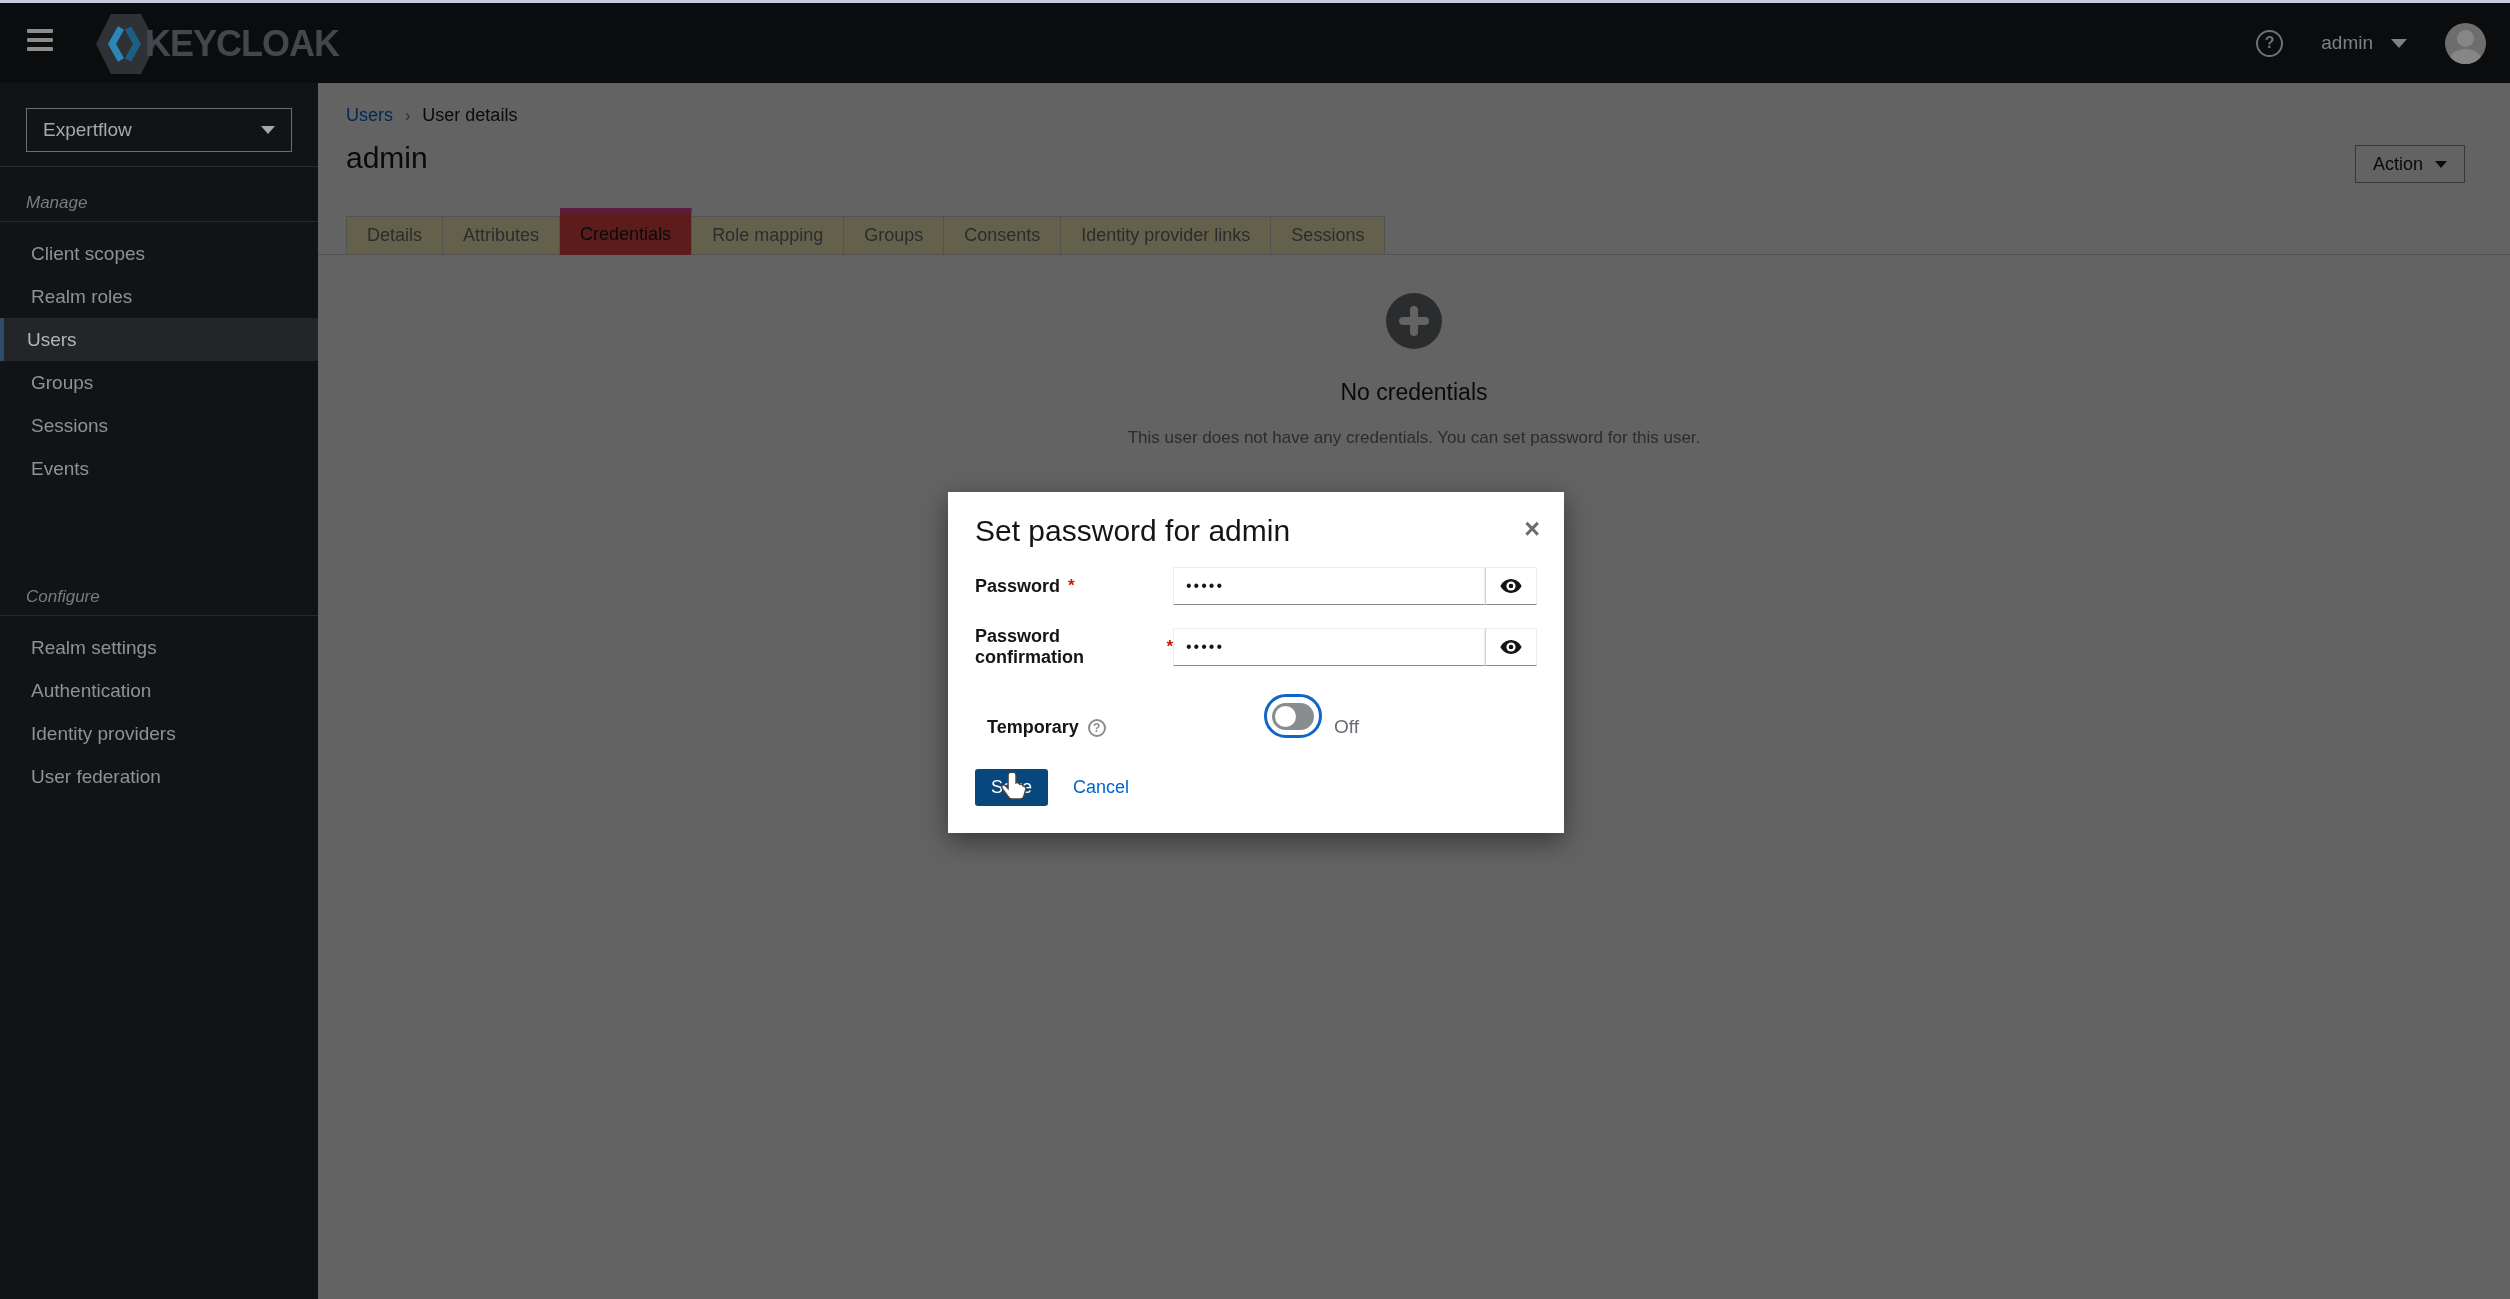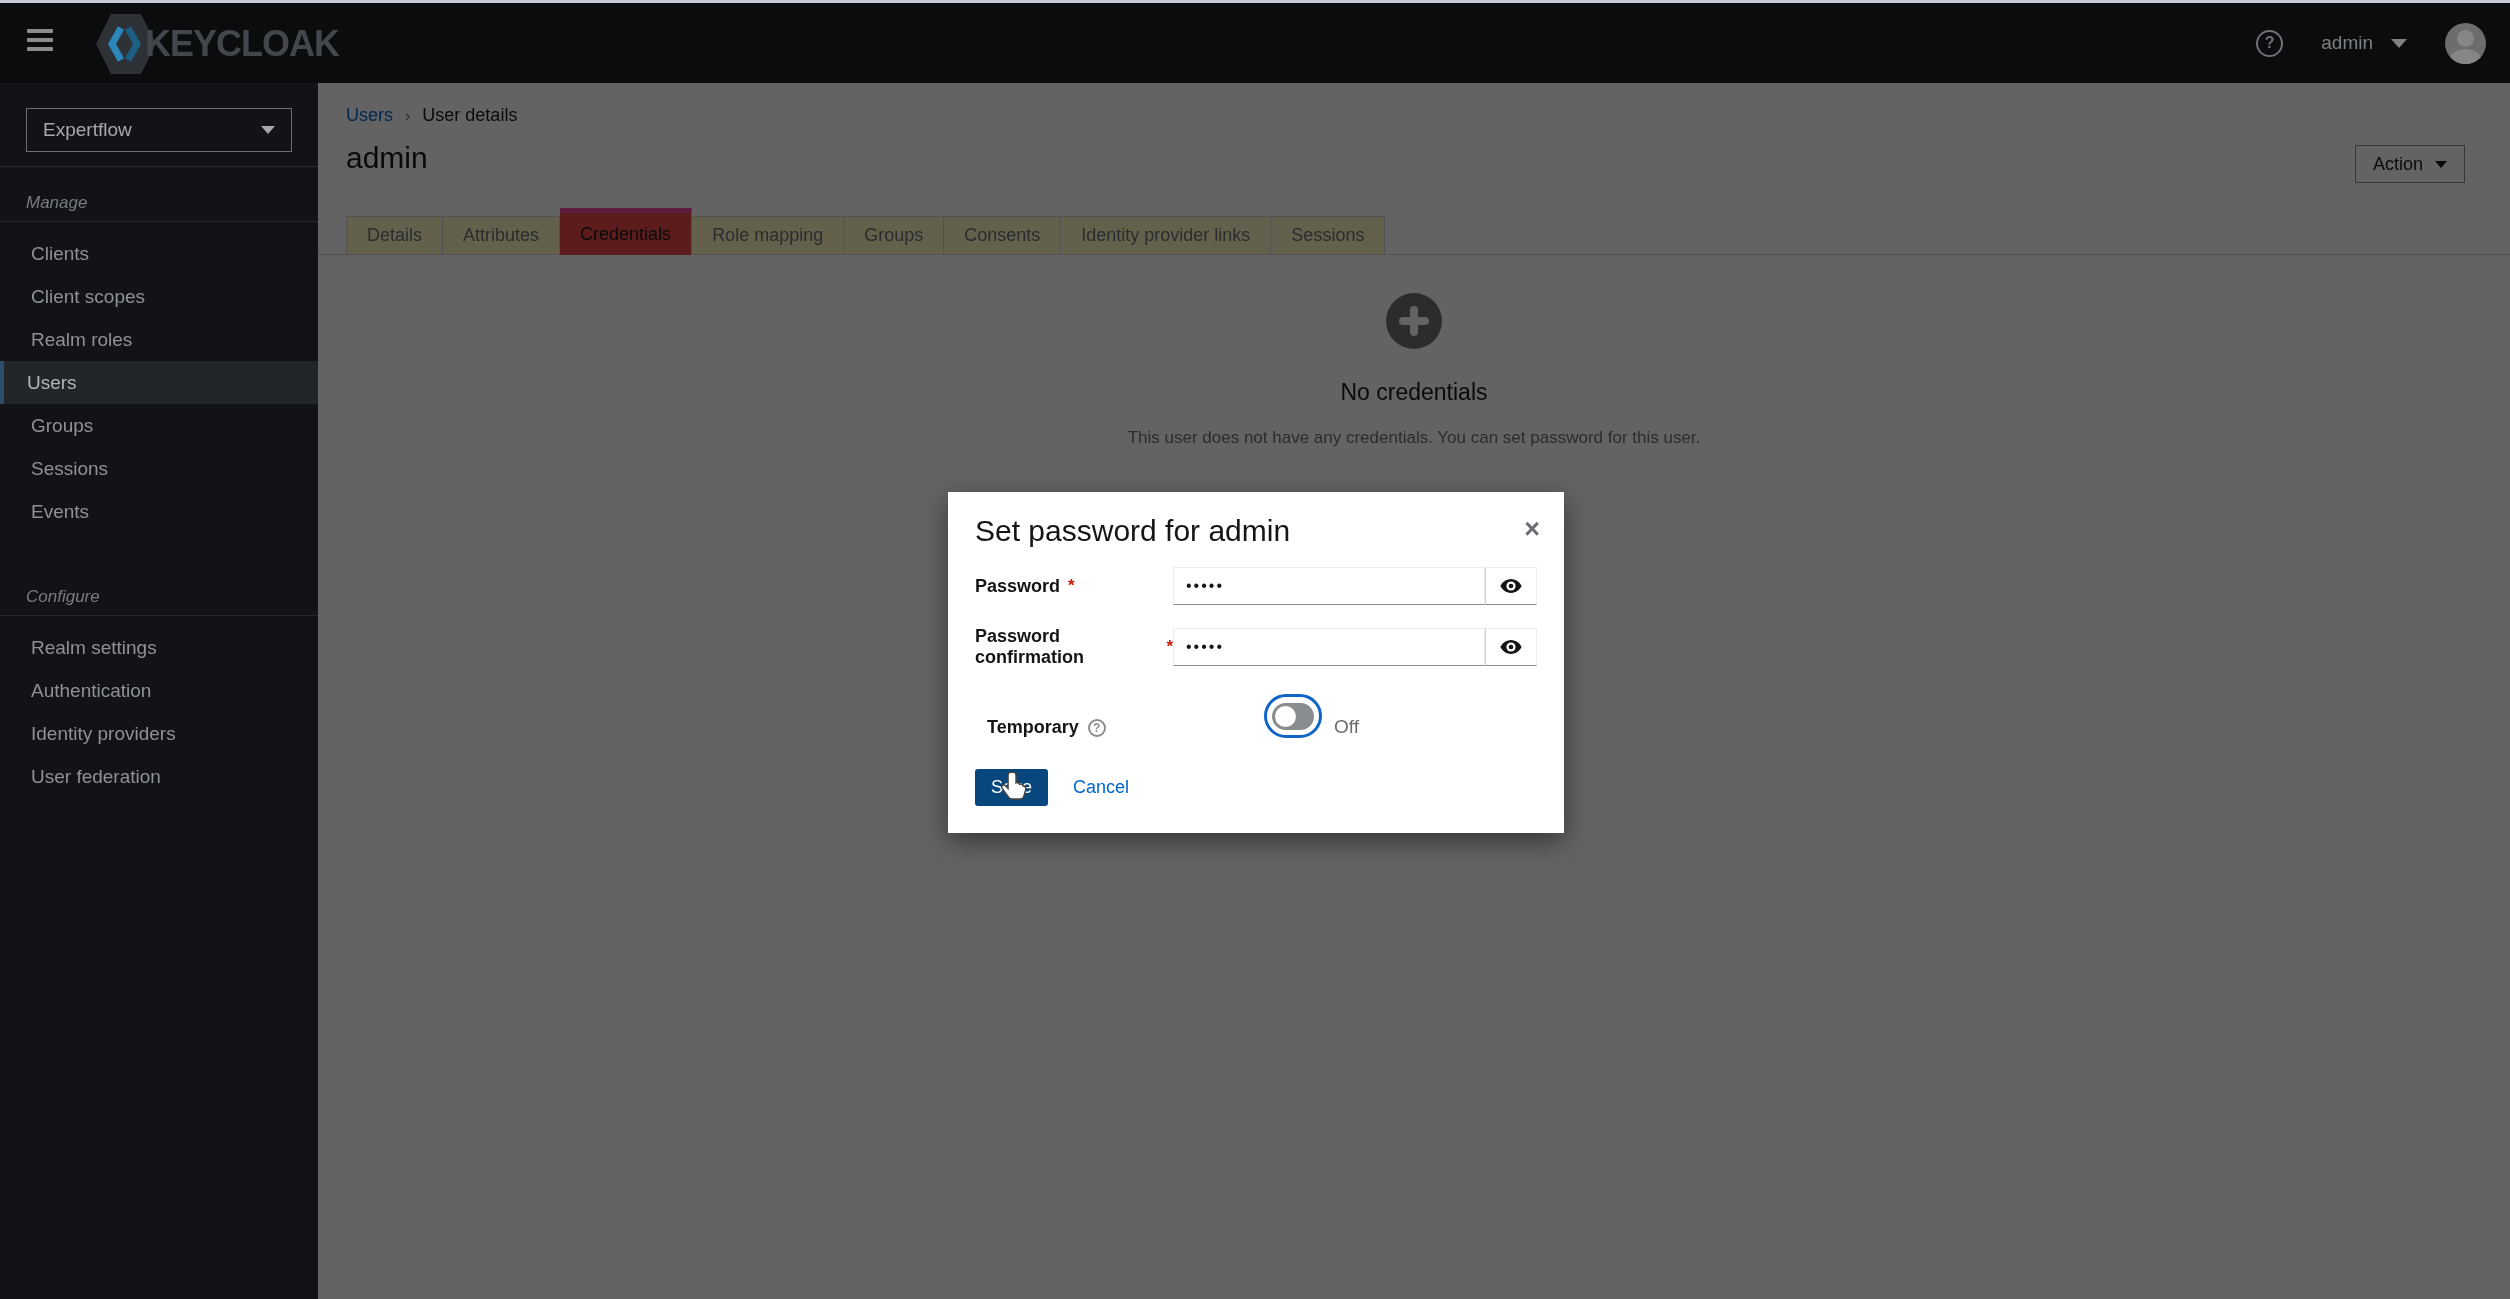--- a/index.html
+++ b/index.html
@@ -135,21 +135,20 @@
 
   <div class="sidebar">
     <div class="realm-box">
       <span class="label">Expertflow</span>
       <span class="caret"></span>
     </div>
     <div class="side-div"></div>
 
     <div class="nav manage">
       <div class="nav-title">Manage</div>
-      <div class="nav-item">Clients</div>
       <div class="nav-item">Client scopes</div>
       <div class="nav-item">Realm roles</div>
       <div class="nav-item active">Users</div>
       <div class="nav-item">Groups</div>
       <div class="nav-item">Sessions</div>
       <div class="nav-item">Events</div>
     </div>
 
     <div class="nav configure">
       <div class="nav-title">Configure</div>

